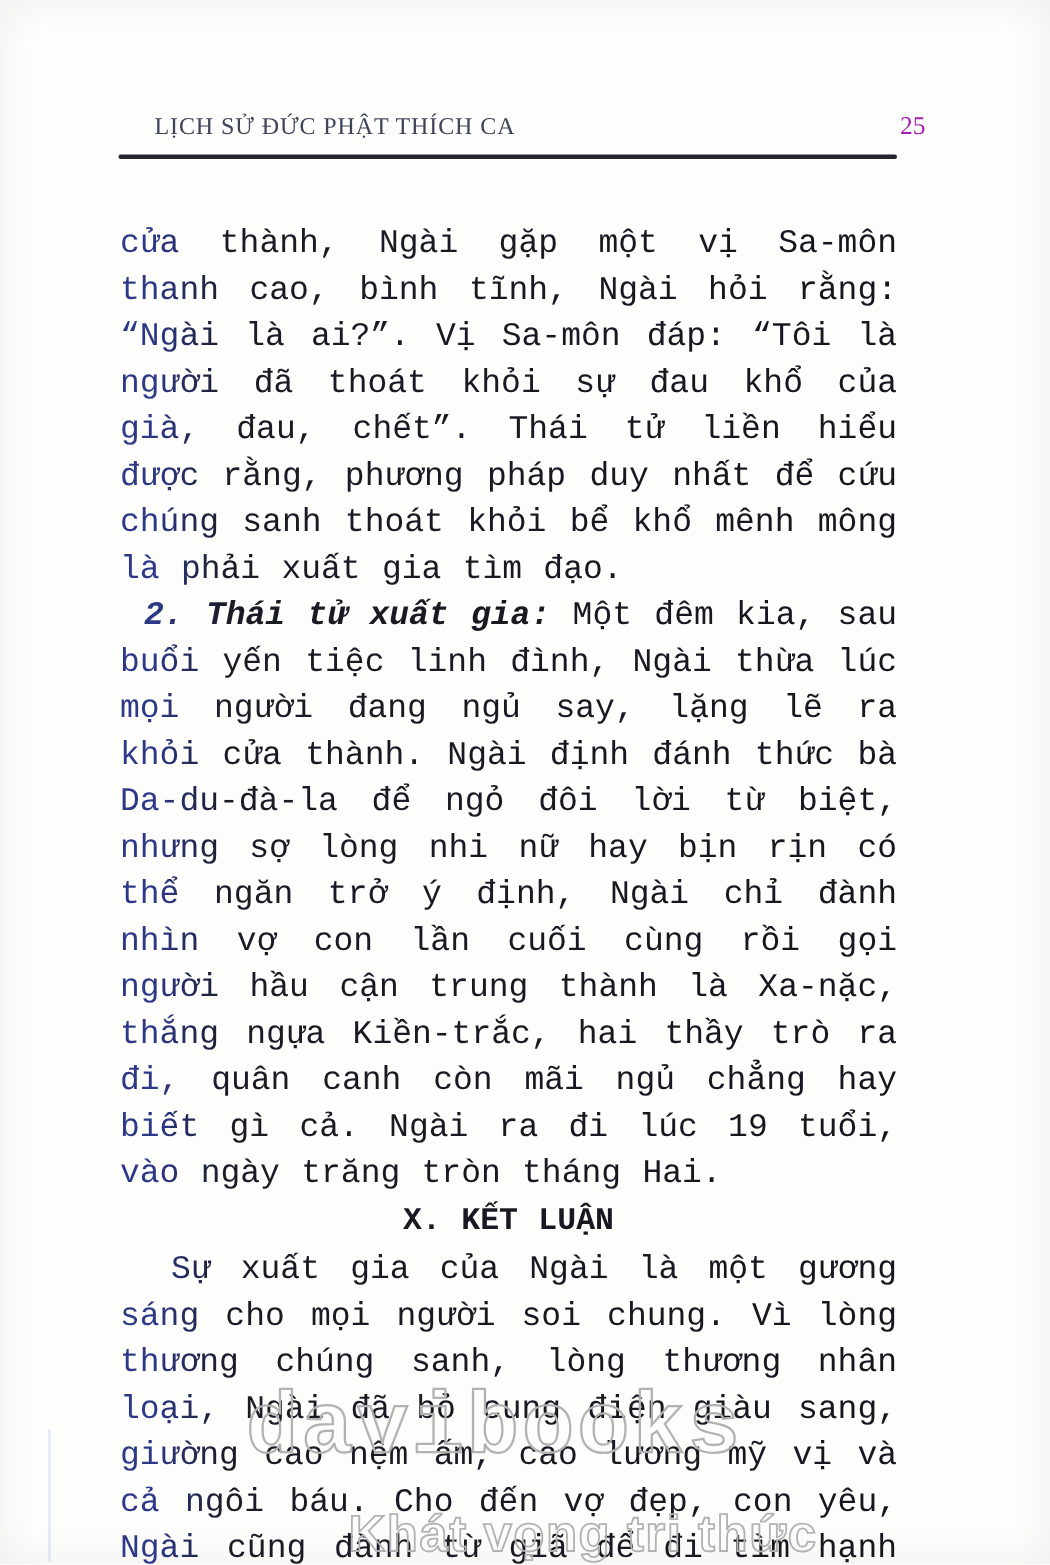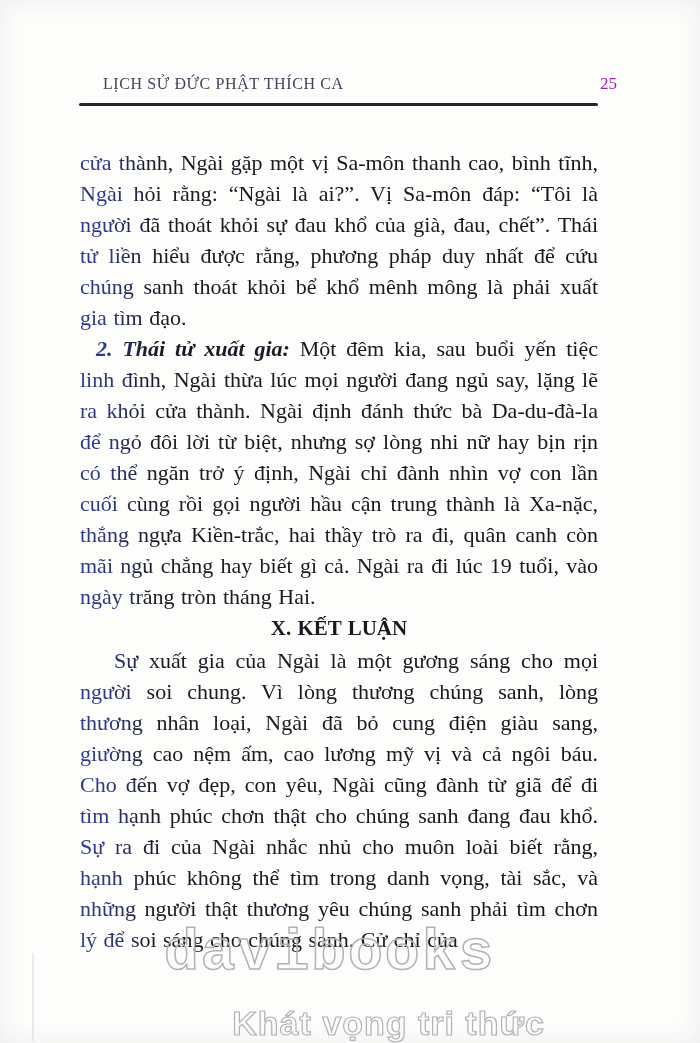--- a/index.html
+++ b/index.html
@@ -54,20 +54,21 @@
     left: 80px;
     top: 147px;
     width: 518px;
     font-size: 22px;
     line-height: 31px;
     text-align: justify;
     word-spacing: 1px;
   }
   .body-text p {
     margin: 0;
+    font-family: Liberation Mono, monospace;
   }
   .indent-sm { text-indent: 16px; }
   .indent-lg { text-indent: 34px; }
   .bi {
     font-weight: bold;
     font-style: italic;
   }
   .section-heading {
     margin: 11px 0 9px 0;
     font-size: 21px;

